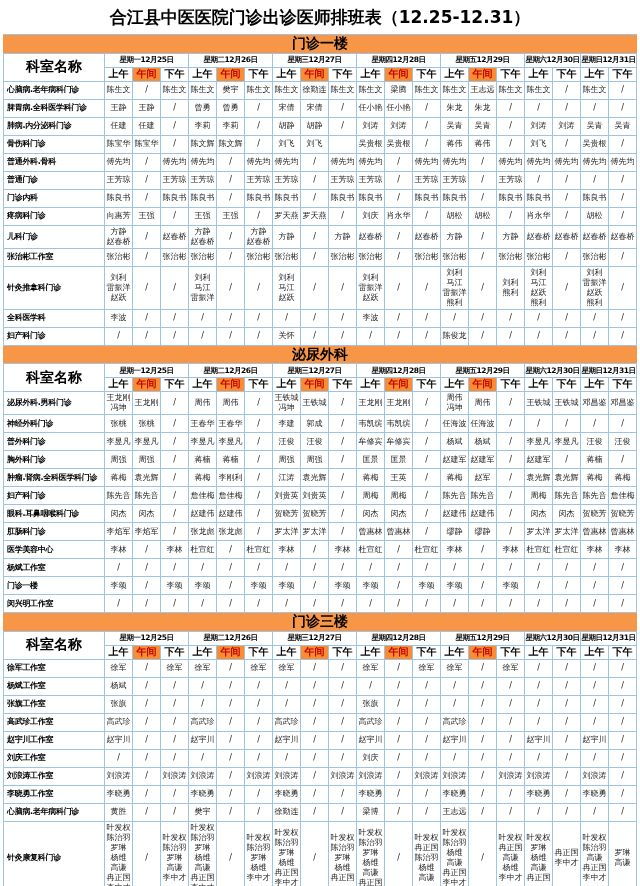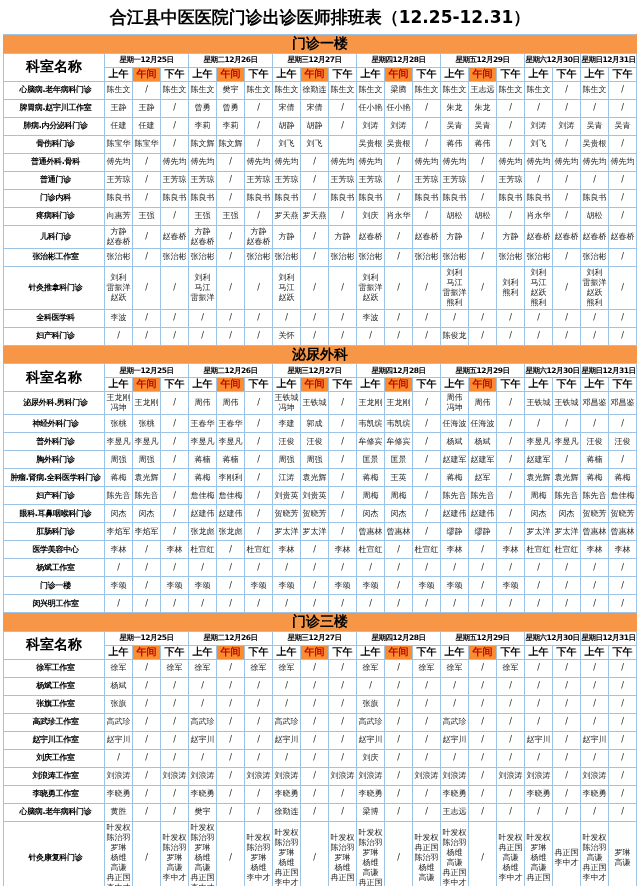--- a/index.html
+++ b/index.html
@@ -10,21 +10,21 @@
   .title{font-size:17px;font-weight:bold;text-align:center;padding:6px 0 5px 0;letter-spacing:0px;}
   table{border-collapse:collapse;table-layout:fixed;width:634px;margin:0 auto;}
   td{border:1px solid var(--bd);text-align:center;vertical-align:middle;
      font-size:8px;padding:0;line-height:1.25;height:15px;overflow:hidden;word-break:break-all;}
   td.section-bar{background:var(--bar);font-weight:bold;font-size:14px;height:17px;
      border-left-color:var(--bar);border-right-color:var(--bar);}
   td.name-head{font-weight:bold;font-size:14px;}
   td.day-head{font-weight:bold;font-size:7.5px;white-space:nowrap;letter-spacing:-0.5px;height:13px;}
   td.slot-head{font-weight:bold;font-size:10px;height:13px;}
   td.slot-head.noon{background:var(--noonbg);color:var(--noontx);}
-  td.name-cell{font-weight:bold;text-align:center;padding-left:3px;font-size:8px;
+  td.name-cell{font-weight:bold;text-align:left;padding-left:3px;font-size:8px;
      white-space:nowrap;letter-spacing:-0.3px;}
   td.cell{color:#222;padding:1px;}
 </style>
 </head>
 <body>
 
 <div class="title">合江县中医医院门诊出诊医师排班表（12.25-12.31）</div>
 
 <div id="schedule">
     <table>
@@ -101,21 +101,21 @@
           <td class="cell">陈生文</td>
           <td class="cell">陈生文</td>
           <td class="cell">王志远</td>
           <td class="cell">陈生文</td>
           <td class="cell">陈生文</td>
           <td class="cell">/</td>
           <td class="cell">陈生文</td>
           <td class="cell">/</td>
         </tr>
         <tr>
-          <td class="name-cell">脾胃病.赵宇川工作室</td>
+          <td class="name-cell">脾胃病.全科医学科门诊</td>
           <td class="cell">王静</td>
           <td class="cell">王静</td>
           <td class="cell">/</td>
           <td class="cell">曾勇</td>
           <td class="cell">曾勇</td>
           <td class="cell">/</td>
           <td class="cell">宋倩</td>
           <td class="cell">宋倩</td>
           <td class="cell">/</td>
           <td class="cell">任小艳</td>

